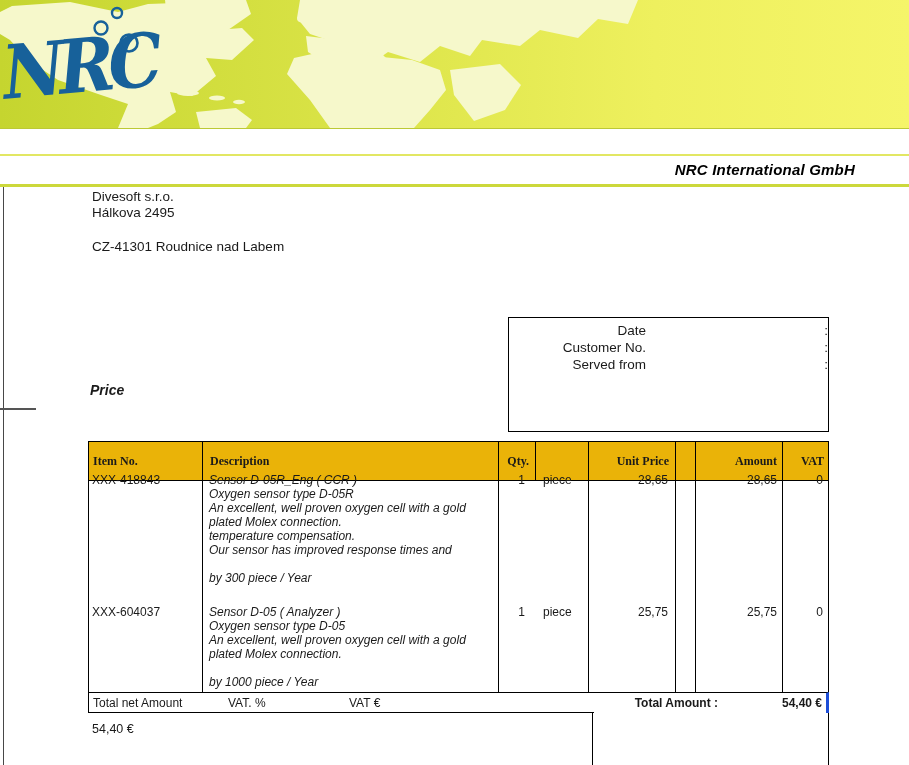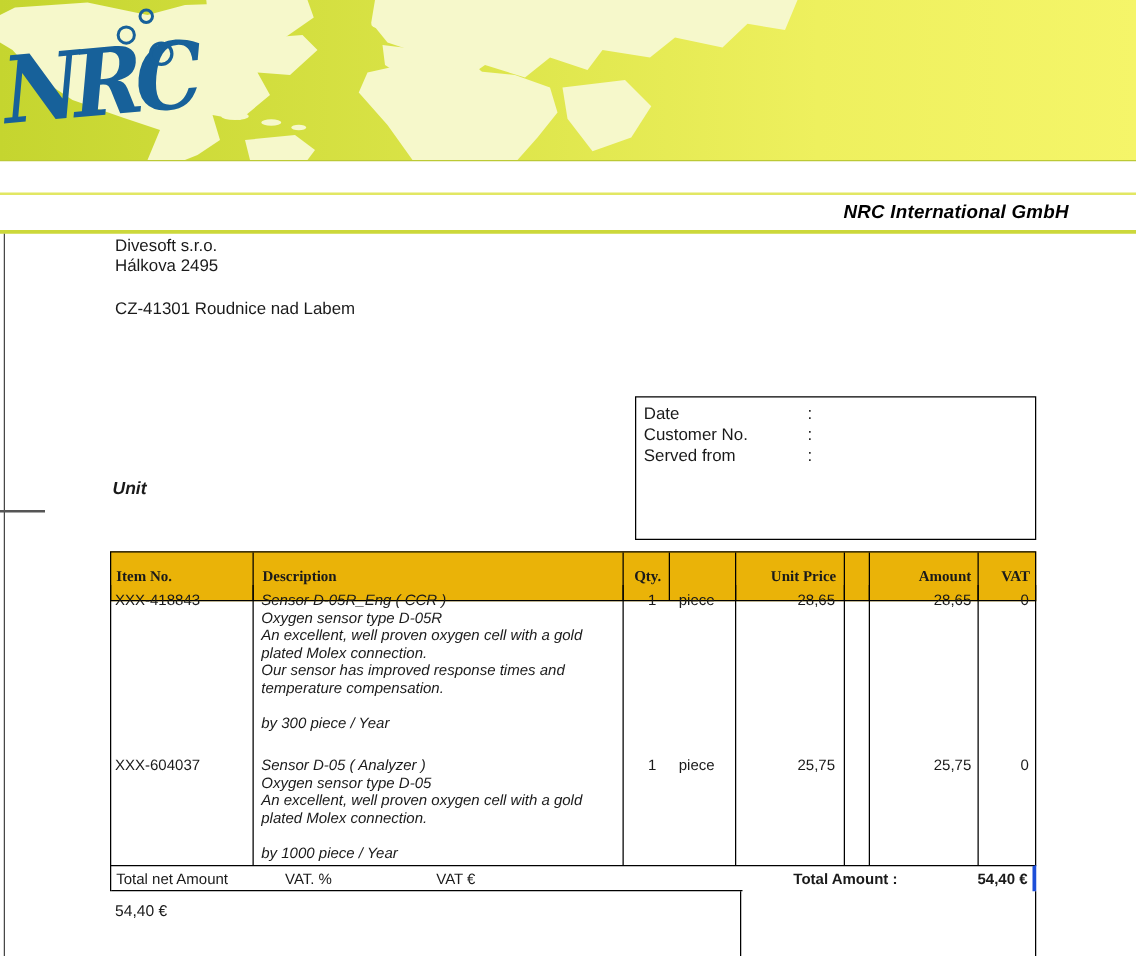--- a/index.html
+++ b/index.html
@@ -22,21 +22,21 @@
   .fold-v{position:absolute;left:3px;top:187px;width:1px;height:578px;background:#474747;}
   .fold-h{position:absolute;left:0;top:408px;width:36px;height:2px;background:#555555;}
 
   
   .recipient{position:absolute;left:92px;top:189px;font-size:13.5px;line-height:16px;}
   .recipient .r-line{white-space:nowrap;}
   .recipient .r-city{margin-top:18px;}
 
   
   .info-box{position:absolute;left:508px;top:317px;width:321px;height:115px;
-            border:1px solid #000;box-sizing:border-box;font-size:13.5px;}
+            border:1px solid #000;box-sizing:border-box;font-size:13.5px;text-align:right;}
   .info-row{display:grid;grid-template-columns:131px auto;padding-left:6px;line-height:17px;}
   .info-row:first-child{margin-top:4px;}
 
   .offer-title{position:absolute;left:90px;top:382px;font-size:14px;font-weight:bold;font-style:italic;}
 
   
   .doc-table{position:absolute;left:88px;top:441px;width:741px;height:272px;font-size:12px;}
   .thead{position:absolute;left:0;top:0;width:741px;height:40px;box-sizing:border-box;
          background:#eab308;border:1px solid #000;display:flex;align-items:center;font-weight:bold;font-family:Liberation Serif, serif;}
   .th{box-sizing:border-box;height:100%;display:flex;align-items:center;border-right:1px solid #000;}
@@ -139,21 +139,21 @@
     <div class="info-row">
       <span>Customer No.</span>
         <span>:</span>
     </div>
     <div class="info-row">
       <span>Served from</span>
         <span>:</span>
     </div>
   </div>
 
-  <div class="offer-title">Unit</div>
+  <div class="offer-title">Price</div>
 
   <div class="doc-table">
 
     <div class="thead">
       <div class="th th-item">Item No.</div>
       <div class="th th-desc">Description</div>
       <div class="th th-qty">Qty.</div>
       <div class="th th-unit"></div>
       <div class="th th-price">Unit Price</div>
       <div class="th th-gap"></div>
@@ -172,22 +172,22 @@
       <div class="vline" style="left:694px"></div>
       <div class="vline" style="left:740px"></div>
 
       <div class="item-row" style="top:5px">
         <div class="cell-item">XXX-418843</div>
         <div class="cell-desc">
           <div class="dline">Sensor D-05R_Eng ( CCR )</div>
           <div class="dline">Oxygen sensor type D-05R</div>
           <div class="dline">An excellent, well proven oxygen cell with a gold</div>
           <div class="dline">plated Molex connection.</div>
+          <div class="dline">temperature compensation.</div>
           <div class="dline">Our sensor has improved response times and</div>
-          <div class="dline">temperature compensation.</div>
           <div class="dline"></div>
           <div class="dline">by 300 piece / Year</div>
         </div>
         <div class="cell-qty">1</div>
         <div class="cell-unit">piece</div>
         <div class="cell-price">28,65</div>
         <div class="cell-amount">28,65</div>
         <div class="cell-vat">0</div>
       </div>
 

